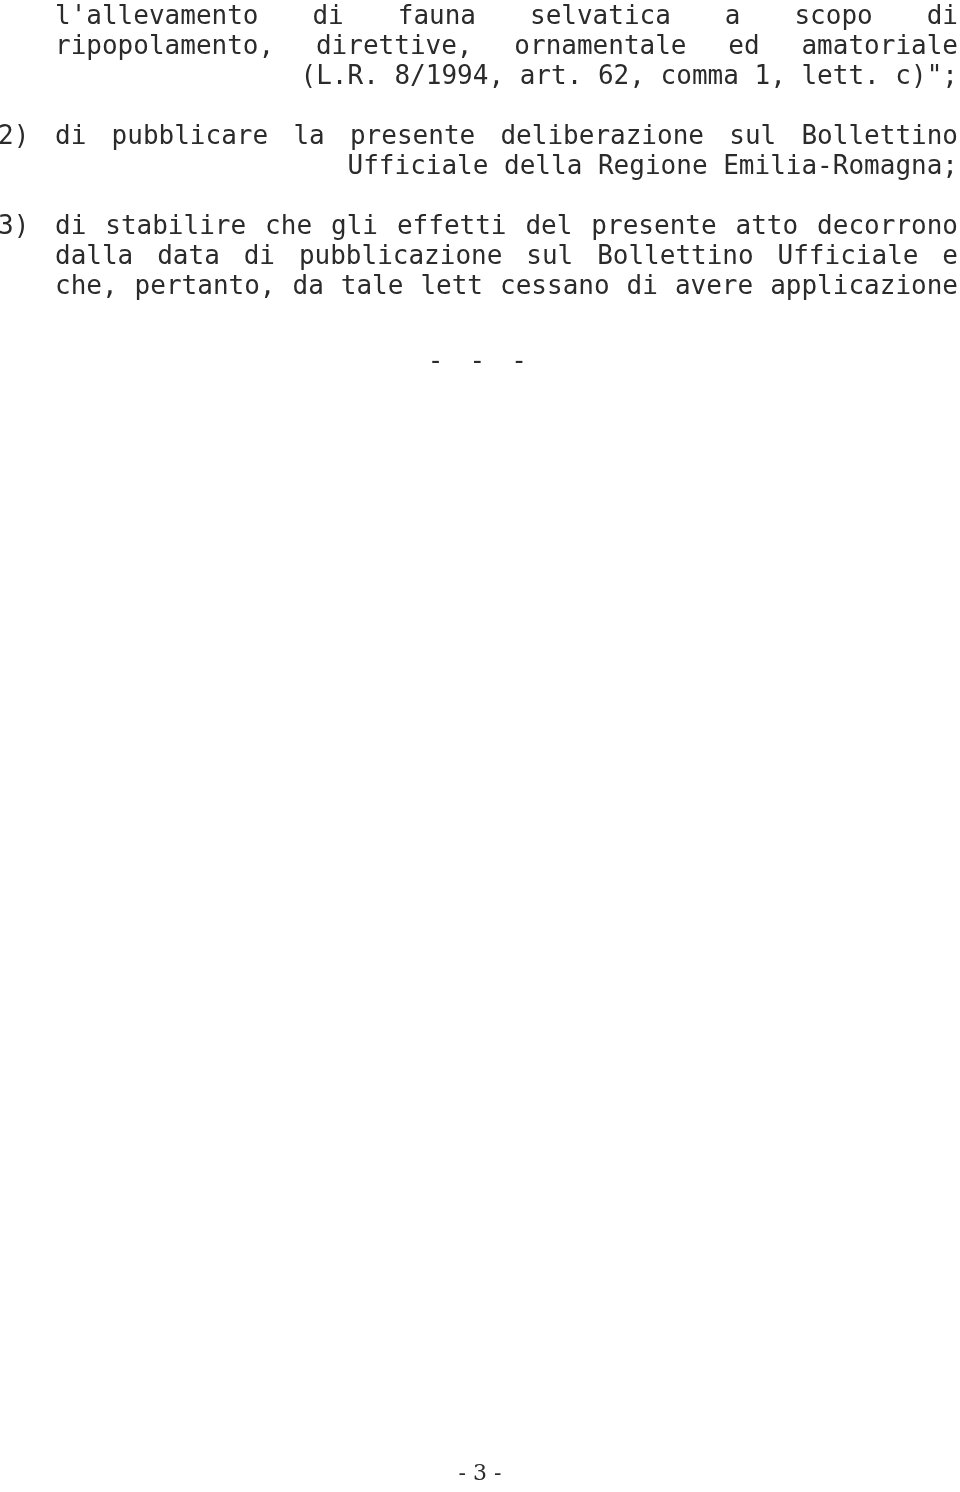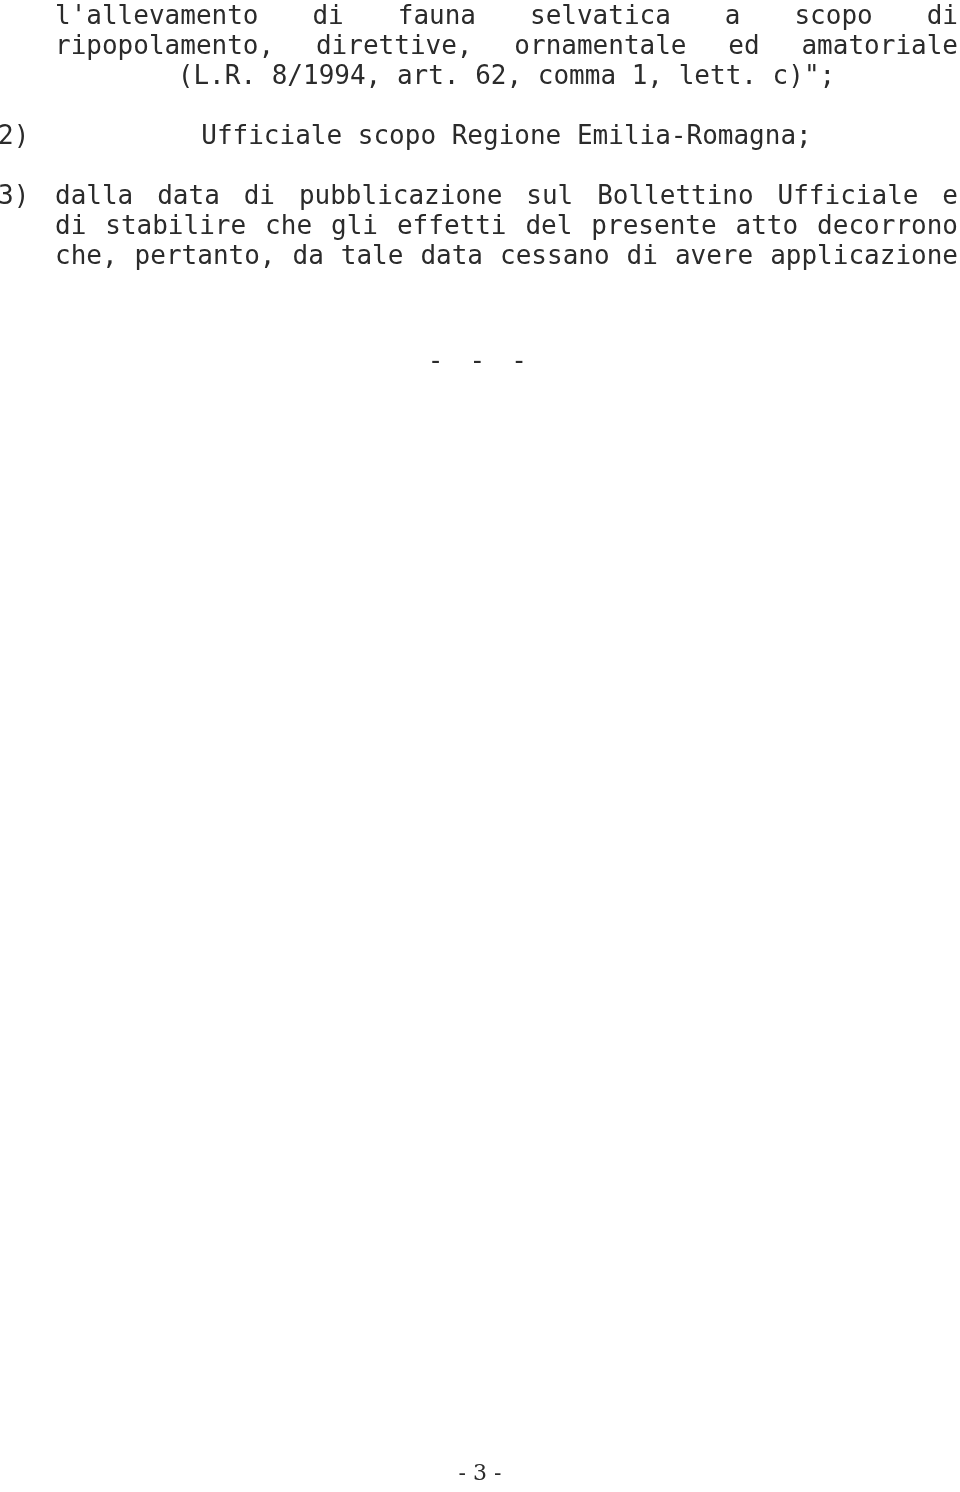--- a/index.html
+++ b/index.html
@@ -61,21 +61,21 @@
     width: 50px;
     font-size: 26px;
     line-height: 30px;
     text-align: left;
     color: #2b2b2b;
   }
 
   
   .para .line-last {
     display: block;
-    text-align: center;
+    text-align: right;
   }
   .para .line {
     display: block;
     text-align: justify;
     text-align-last: justify;
   }
 
   .gap-line { height: 30px; }
 
   .separator {
@@ -112,30 +112,31 @@
     <div class="para para-cont">
       <span class="line">l'allevamento di fauna selvatica a scopo di</span>
       <span class="line">ripopolamento, direttive, ornamentale ed amatoriale</span>
       <span class="line-last">(L.R. 8/1994, art. 62, comma 1, lett. c)";</span>
     </div>
 
     <div class="gap-line"></div>
 
     <div class="para para-item">
       <span class="marker">2)</span>
-      <span class="line-last">Ufficiale scopo Regione Emilia-Romagna;</span>
+      <span class="line">di pubblicare la presente deliberazione sul Bollettino</span>
+      <span class="line-last">Ufficiale della Regione Emilia-Romagna;</span>
     </div>
 
     <div class="gap-line"></div>
 
     <div class="para para-item">
       <span class="marker">3)</span>
+      <span class="line">di stabilire che gli effetti del presente atto decorrono</span>
       <span class="line">dalla data di pubblicazione sul Bollettino Ufficiale e</span>
-      <span class="line">di stabilire che gli effetti del presente atto decorrono</span>
-      <span class="line">che, pertanto, da tale data cessano di avere applicazione</span>
+      <span class="line">che, pertanto, da tale lett cessano di avere applicazione</span>
     </div>
 
   </div>
 
   <div class="separator">- - -</div>
 
   <div class="page-footer">- 3 -</div>
 
 </div>
 

